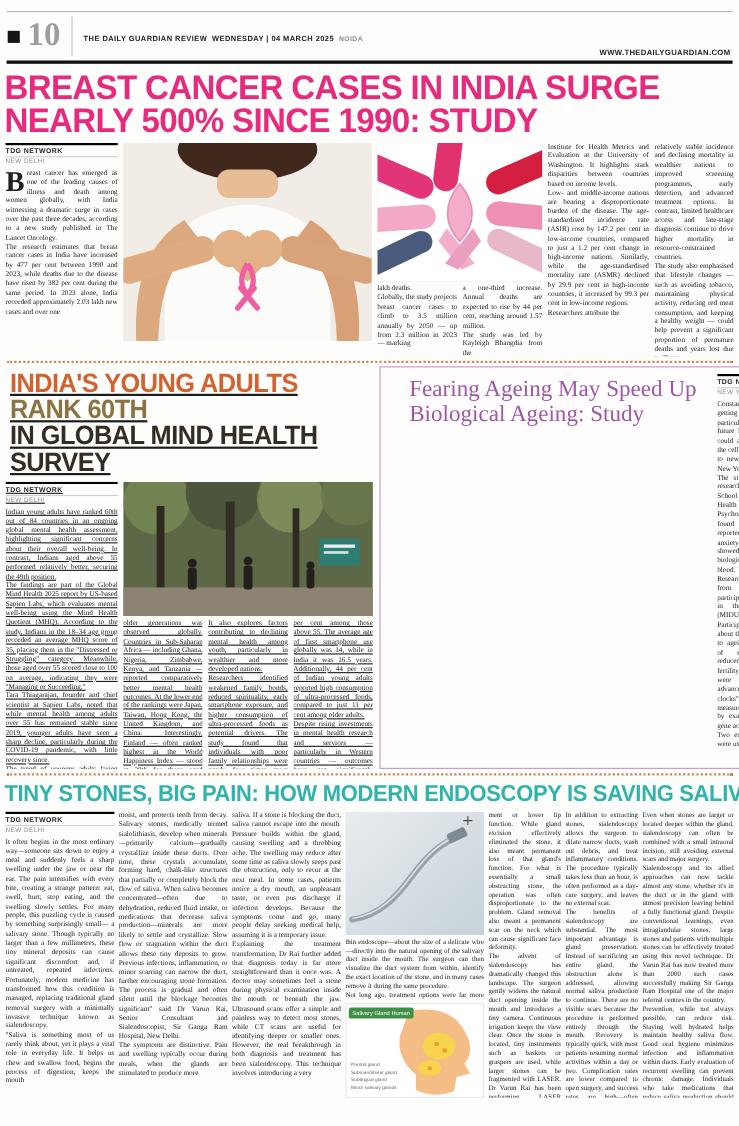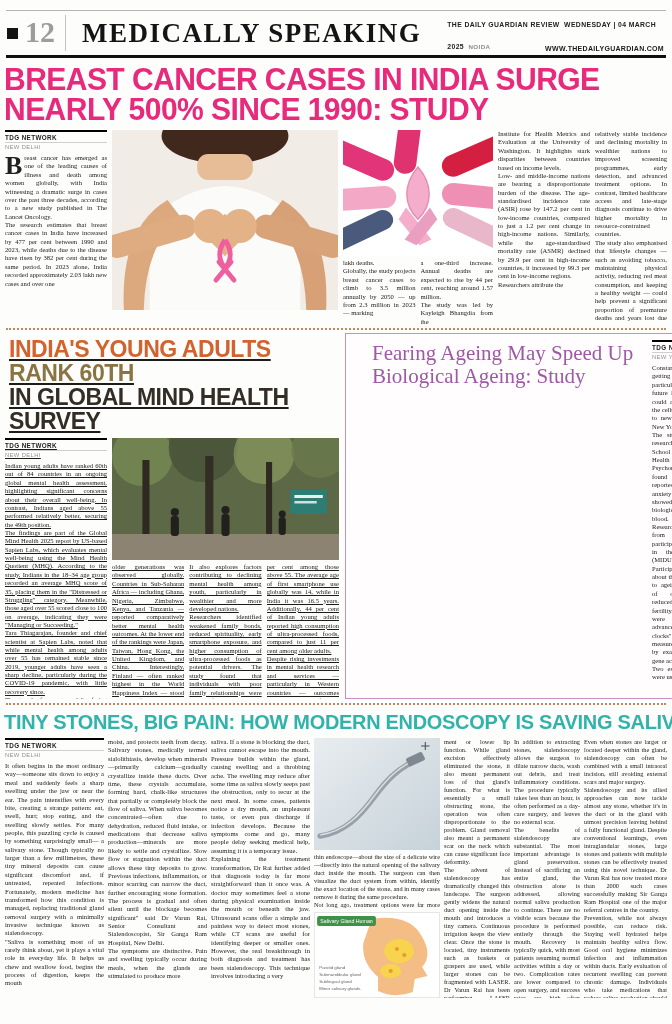--- a/index.html
+++ b/index.html
@@ -92,22 +92,21 @@
   .a4-c5, .a4-c6 { width:66px; flex:none; }
   .a4-c7 { flex:1; }
 </style>
 </head>
 <body>
 
 <div class="page">
 
   <header class="hdr">
     <span class="corner"></span>
-    <span class="pgnum">12</span>
-    <span class="masthead">MEDICALLY SPEAKING</span>
+    <span class="pgnum">10</span>
     <span class="pubinfo">
       <span class="pub-name">THE DAILY GUARDIAN REVIEW</span>
       <span class="pub-date">WEDNESDAY | 04 MARCH 2025</span>
       <span class="pub-city">NOIDA</span>
     </span>
     <span class="website">WWW.THEDAILYGUARDIAN.COM</span>
   </header>
 
   <section>
     <h1 class="h-pink">BREAST CANCER CASES IN INDIA SURGE NEARLY 500% SINCE 1990: STUDY</h1>

